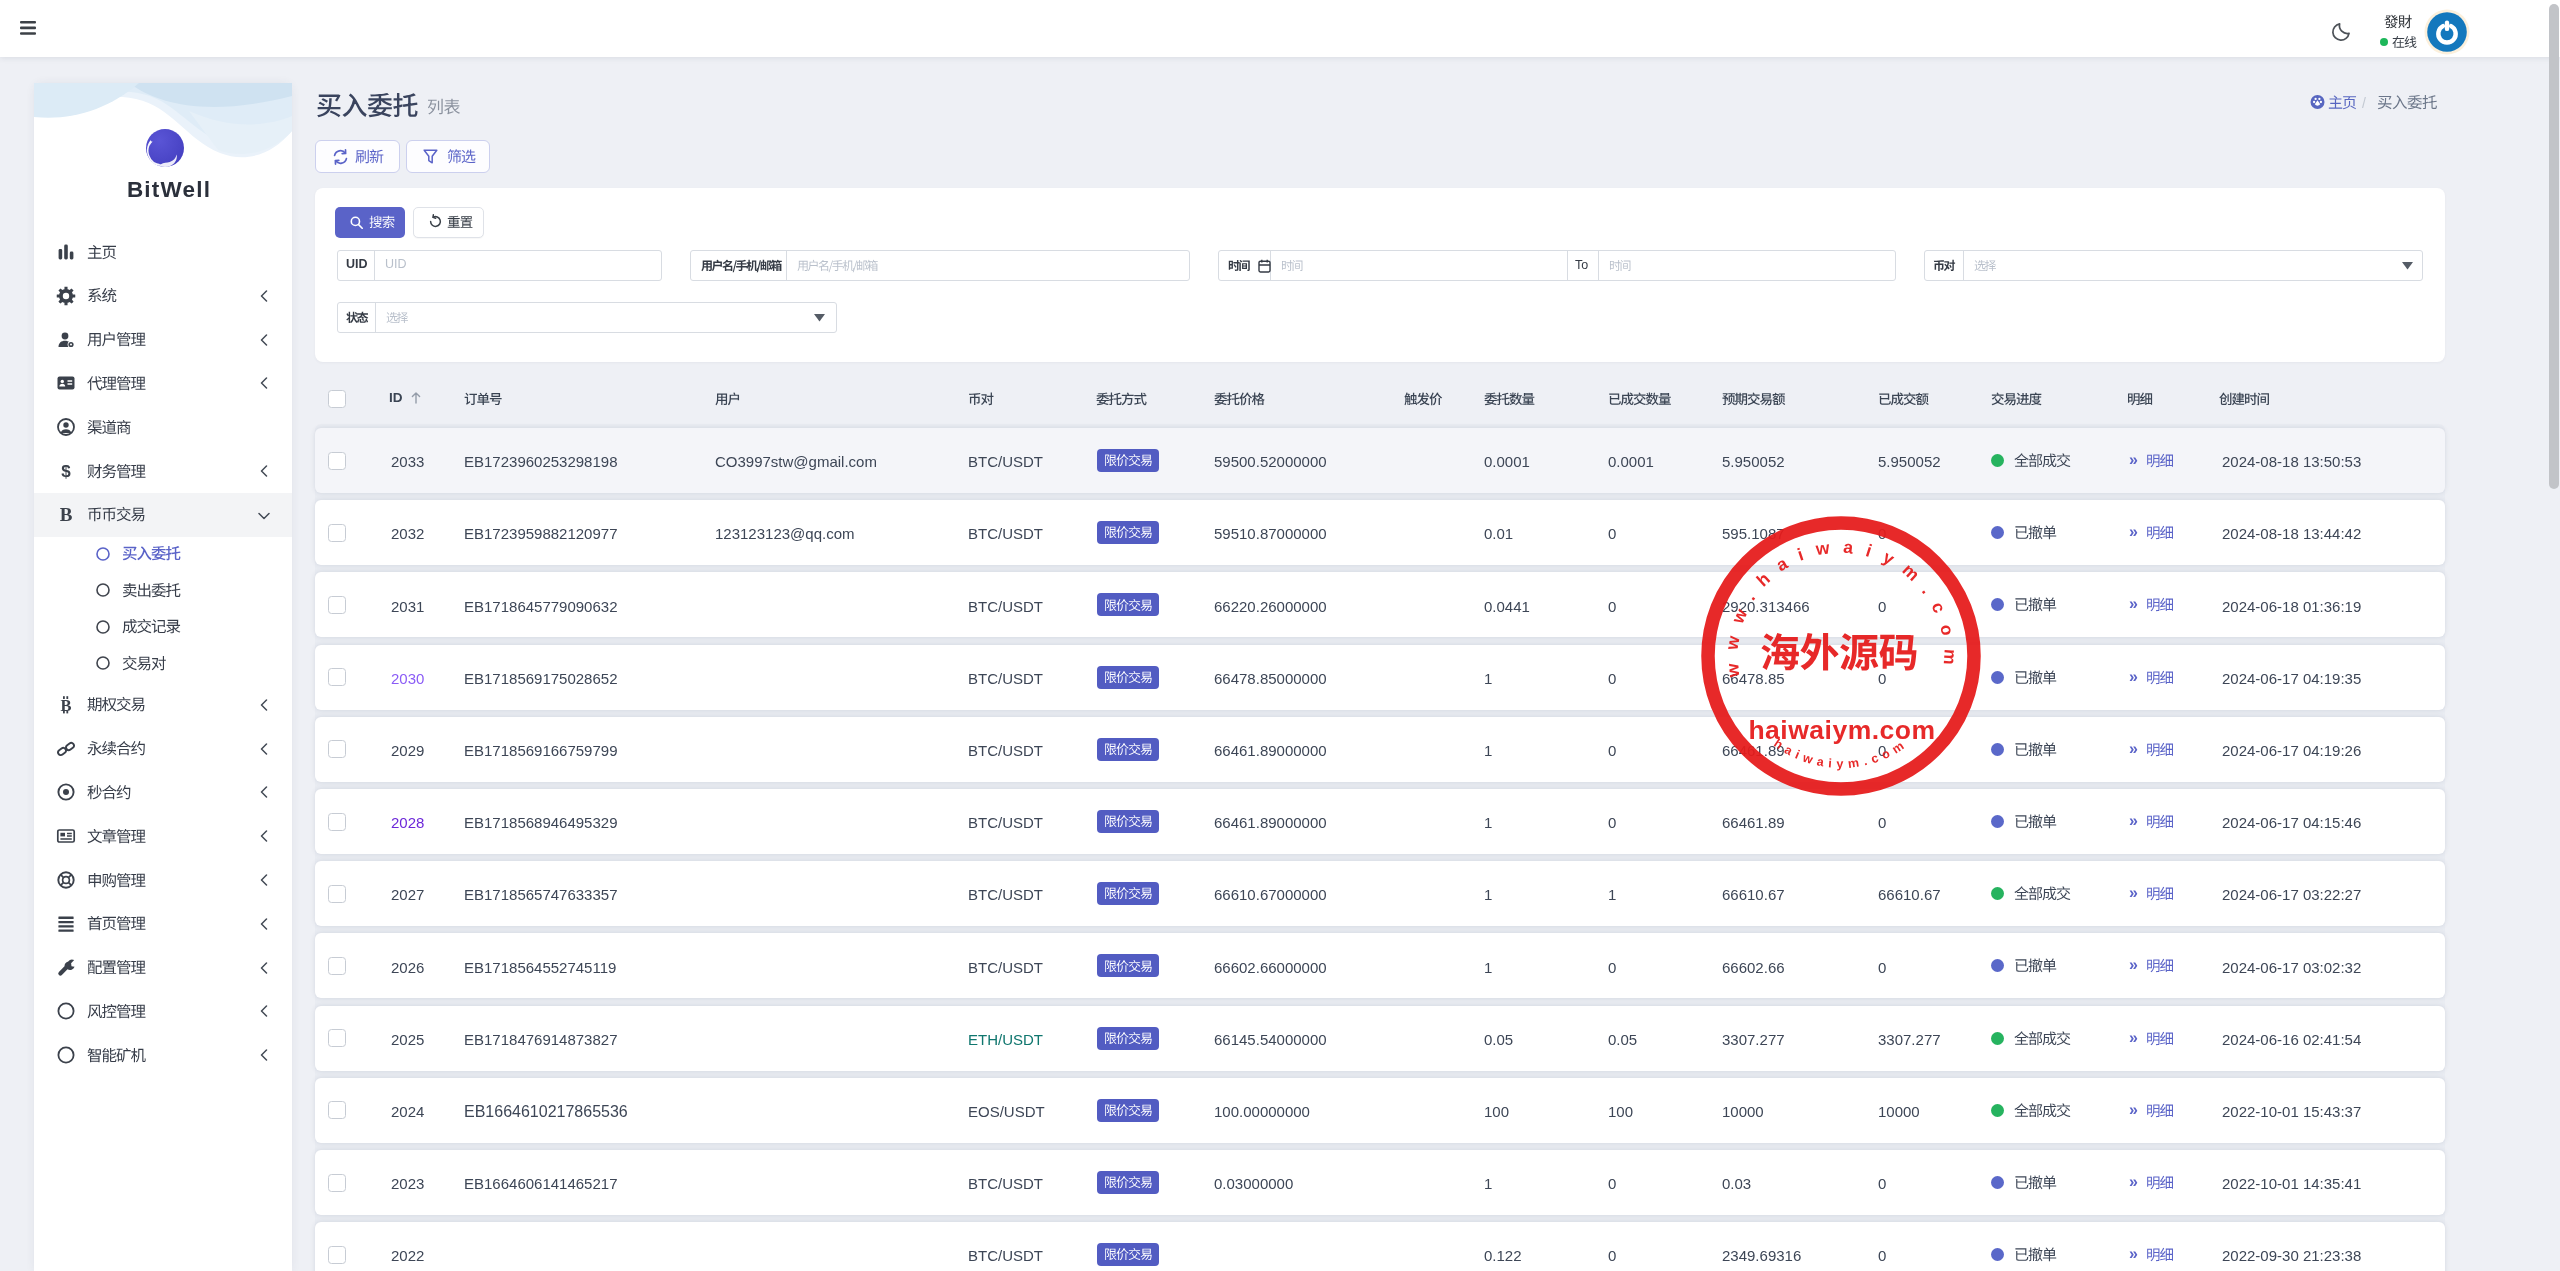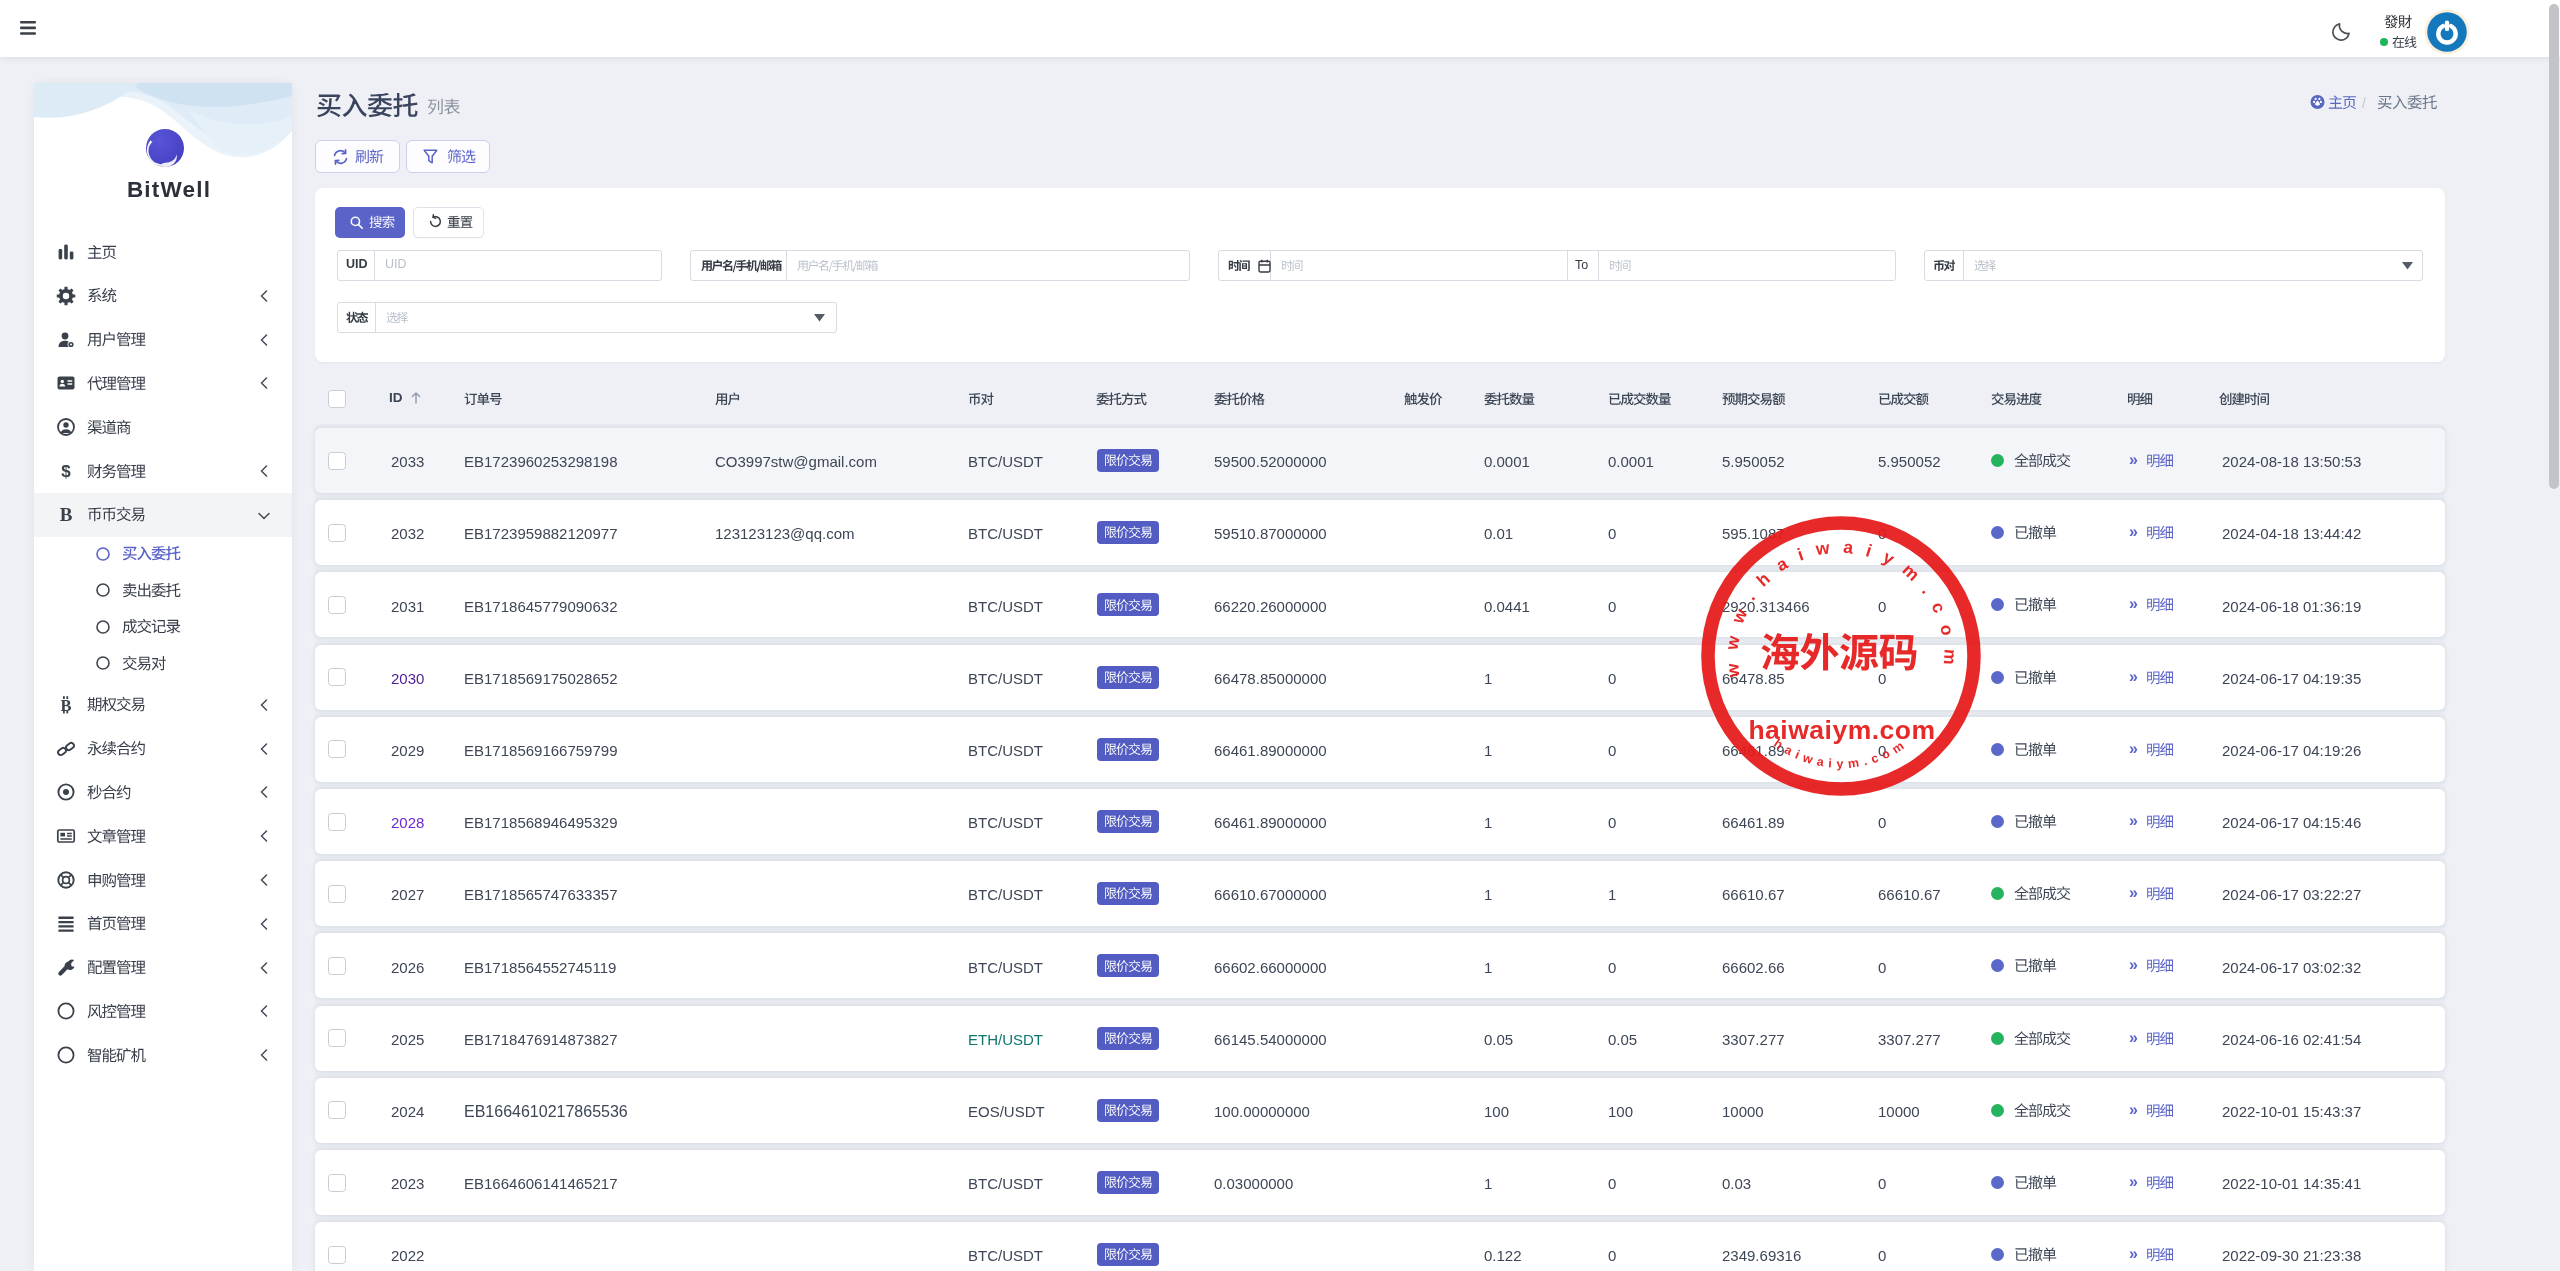--- a/index.html
+++ b/index.html
@@ -769,21 +769,21 @@
 <div class="t" style="left:1722px;top:525.3px;font-size:15px;color:#3d4656">595.1087</div>
 <div class="t" style="left:1878px;top:525.3px;font-size:15px;color:#3d4656">0</div>
 <div style="position:absolute;left:1991px;top:526.2px;width:13px;height:13px;border-radius:50%;background:#5a68c9"></div>
 <svg class="k" style="left:2014.0px;top:538.2px">
     <use href="#t53" fill="#3d4656"></use>
   </svg>
 <div class="t" style="left:2129px;top:523.2px;font-size:16px;font-weight:700;color:#5a63c8">»</div>
 <svg class="k" style="left:2146.0px;top:538.2px">
     <use href="#t52" fill="#5a63c8"></use>
   </svg>
-<div class="t" style="left:2222px;top:525.3px;font-size:15px;color:#3d4656">2024-04-18 13:44:42</div>
+<div class="t" style="left:2222px;top:525.3px;font-size:15px;color:#3d4656">2024-08-18 13:44:42</div>
 <div class="row" style="top:572.4px;background:#fff"></div>
 <div style="position:absolute;left:328px;top:595.9px;width:18px;height:18px;background:#fff;border:1.5px solid #c7ccd4;border-radius:3.5px"></div>
 <div class="t" style="left:391px;top:597.5px;font-size:15px;color:#3d4656">2031</div>
 <div class="t" style="left:464px;top:597.5px;font-size:15px;color:#3d4656">EB1718645779090632</div>
 <div class="t" style="left:968px;top:597.5px;font-size:15px;color:#3d4656">BTC/USDT</div>
 <div style="position:absolute;left:1097px;top:593.4px;width:62px;height:23px;background:#525cc2;border-radius:4px"></div>
 <svg class="k" style="left:1104.0px;top:609.6px">
     <use href="#t50" fill="#fff"></use>
   </svg>
 <div class="t" style="left:1214px;top:597.5px;font-size:15px;color:#3d4656">66220.26000000</div>
@@ -795,21 +795,21 @@
 <svg class="k" style="left:2014.0px;top:610.4px">
     <use href="#t53" fill="#3d4656"></use>
   </svg>
 <div class="t" style="left:2129px;top:595.4px;font-size:16px;font-weight:700;color:#5a63c8">»</div>
 <svg class="k" style="left:2146.0px;top:610.4px">
     <use href="#t52" fill="#5a63c8"></use>
   </svg>
 <div class="t" style="left:2222px;top:597.5px;font-size:15px;color:#3d4656">2024-06-18 01:36:19</div>
 <div class="row" style="top:644.6px;background:#fff"></div>
 <div style="position:absolute;left:328px;top:668.1px;width:18px;height:18px;background:#fff;border:1.5px solid #c7ccd4;border-radius:3.5px"></div>
-<div class="t" style="left:391px;top:669.7px;font-size:15px;color:#4c1d95">2030</div>
+<div class="t" style="left:391px;top:669.7px;font-size:15px;color:#8b5cf6">2030</div>
 <div class="t" style="left:464px;top:669.7px;font-size:15px;color:#3d4656">EB1718569175028652</div>
 <div class="t" style="left:968px;top:669.7px;font-size:15px;color:#3d4656">BTC/USDT</div>
 <div style="position:absolute;left:1097px;top:665.6px;width:62px;height:23px;background:#525cc2;border-radius:4px"></div>
 <svg class="k" style="left:1104.0px;top:681.8px">
     <use href="#t50" fill="#fff"></use>
   </svg>
 <div class="t" style="left:1214px;top:669.7px;font-size:15px;color:#3d4656">66478.85000000</div>
 <div class="t" style="left:1484px;top:669.7px;font-size:15px;color:#3d4656">1</div>
 <div class="t" style="left:1608px;top:669.7px;font-size:15px;color:#3d4656">0</div>
 <div class="t" style="left:1722px;top:669.7px;font-size:15px;color:#3d4656">66478.85</div>

